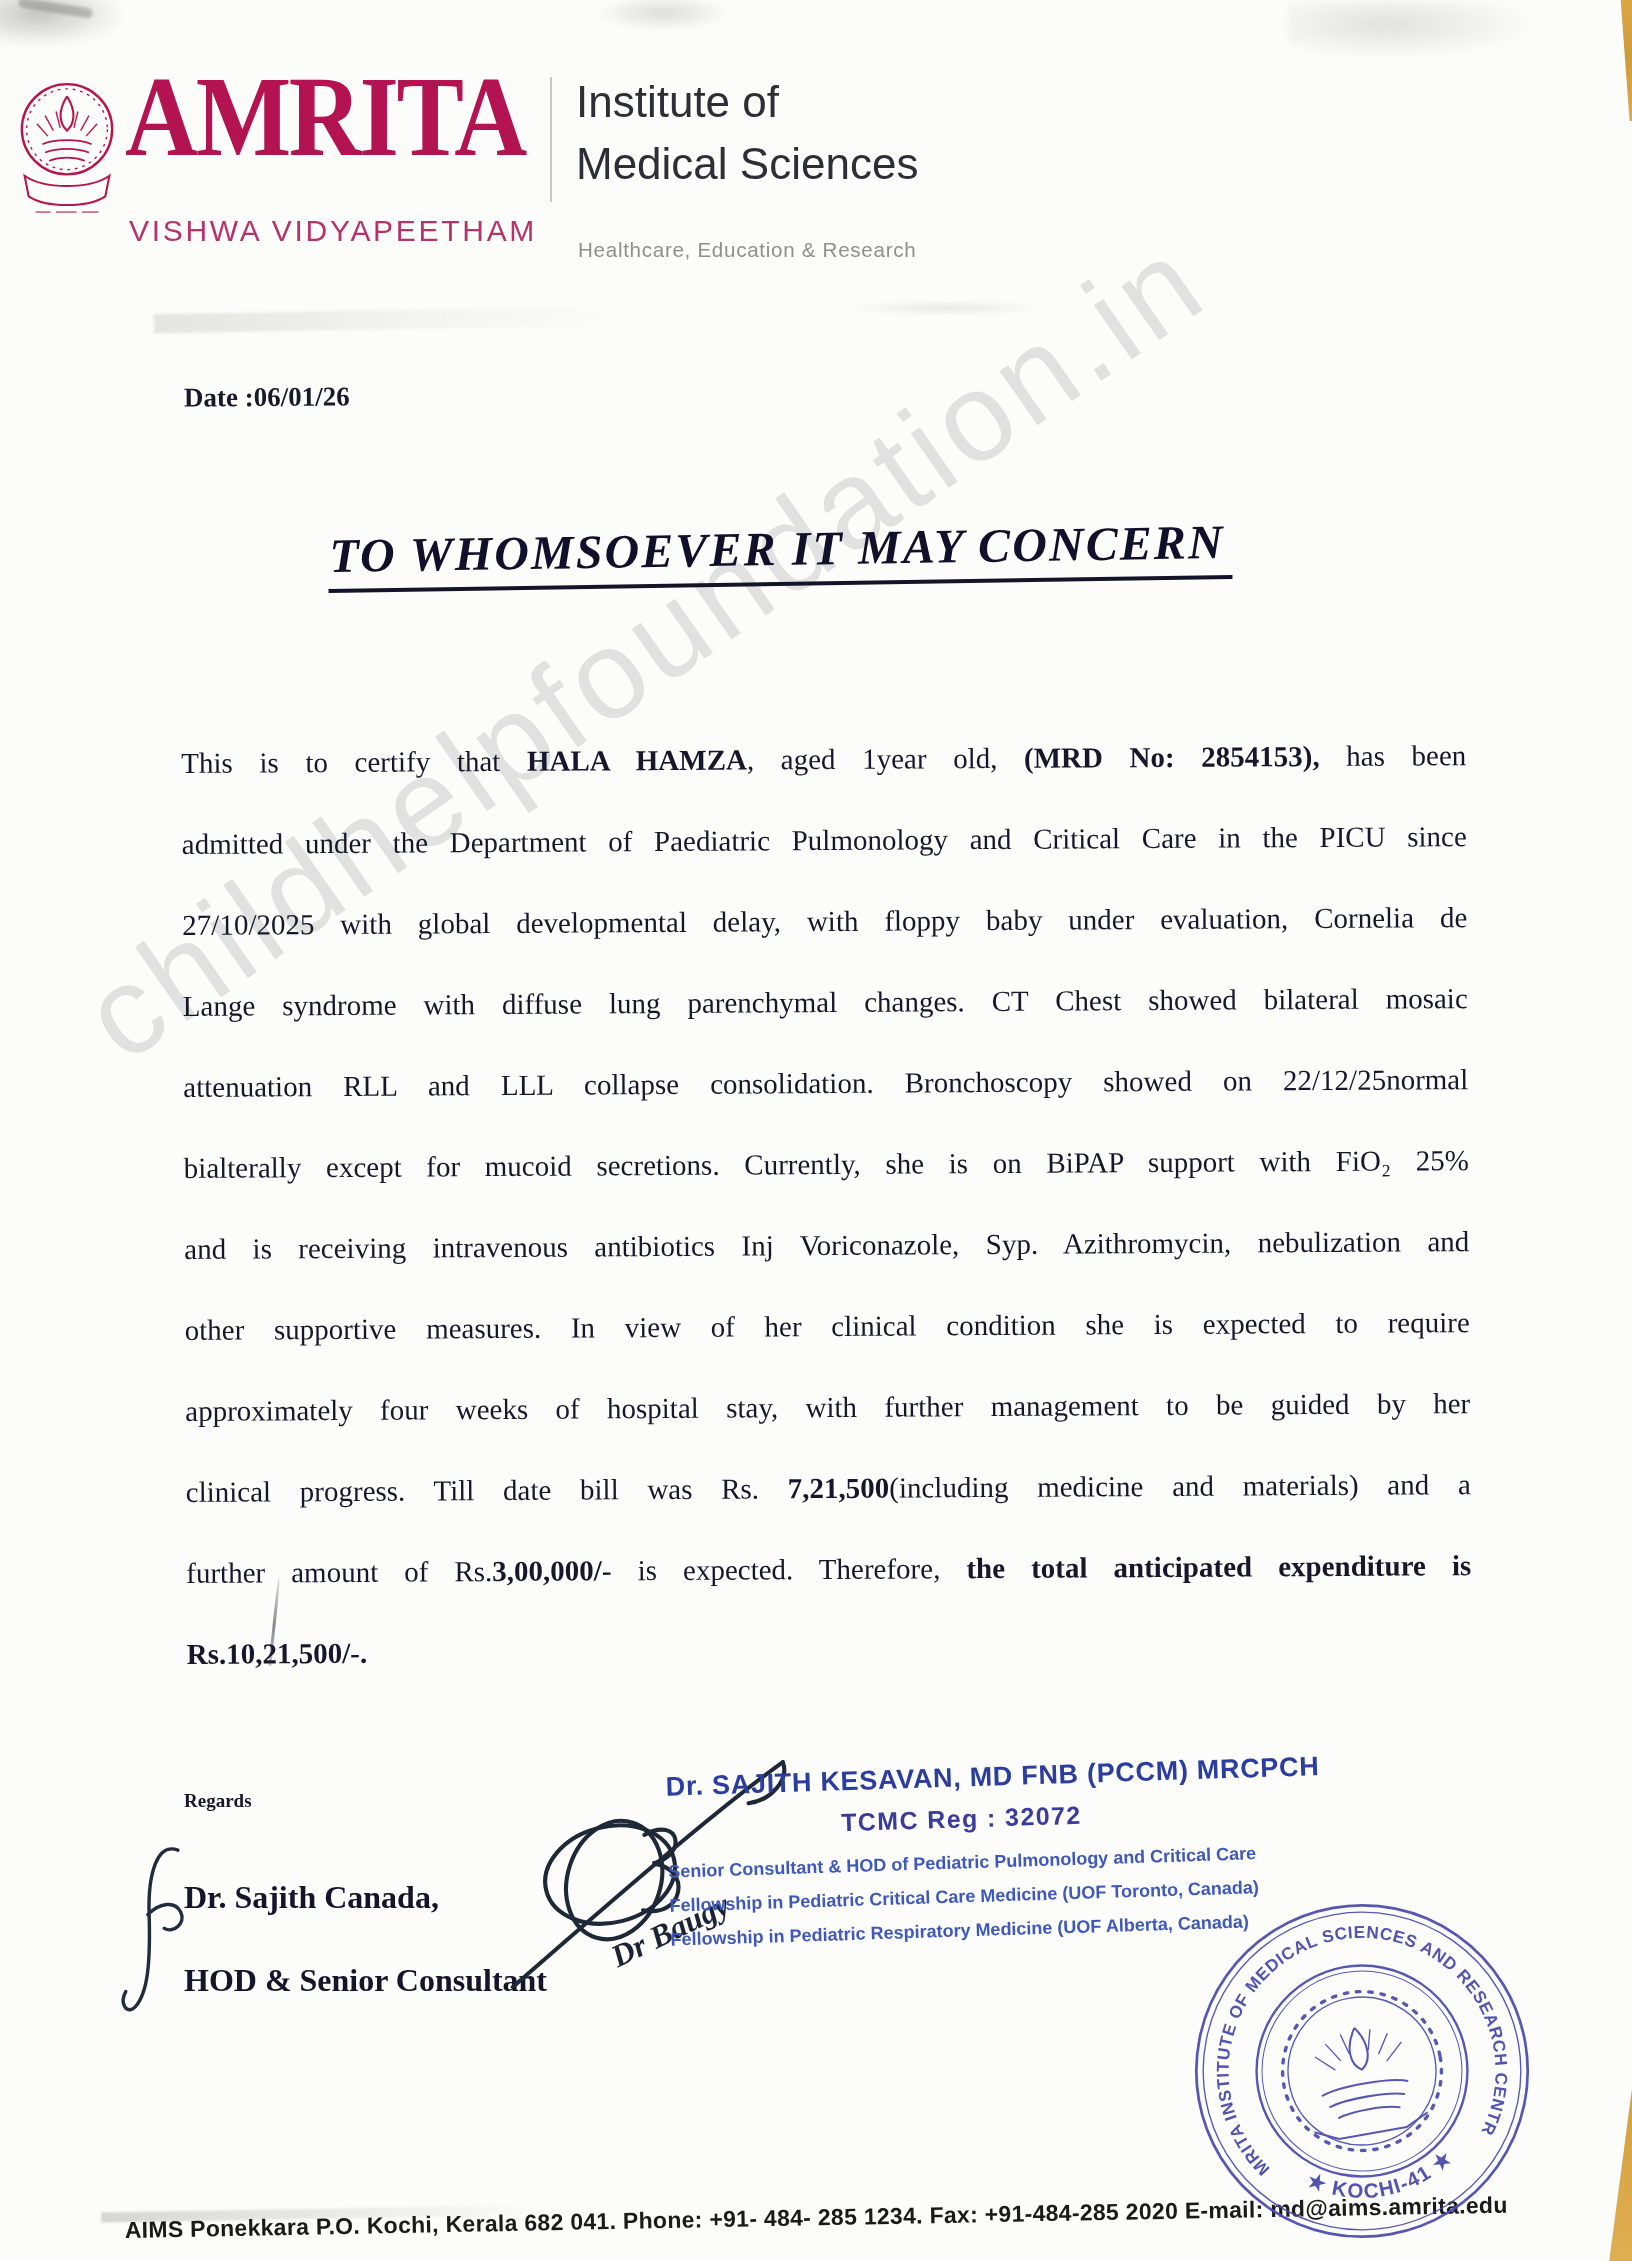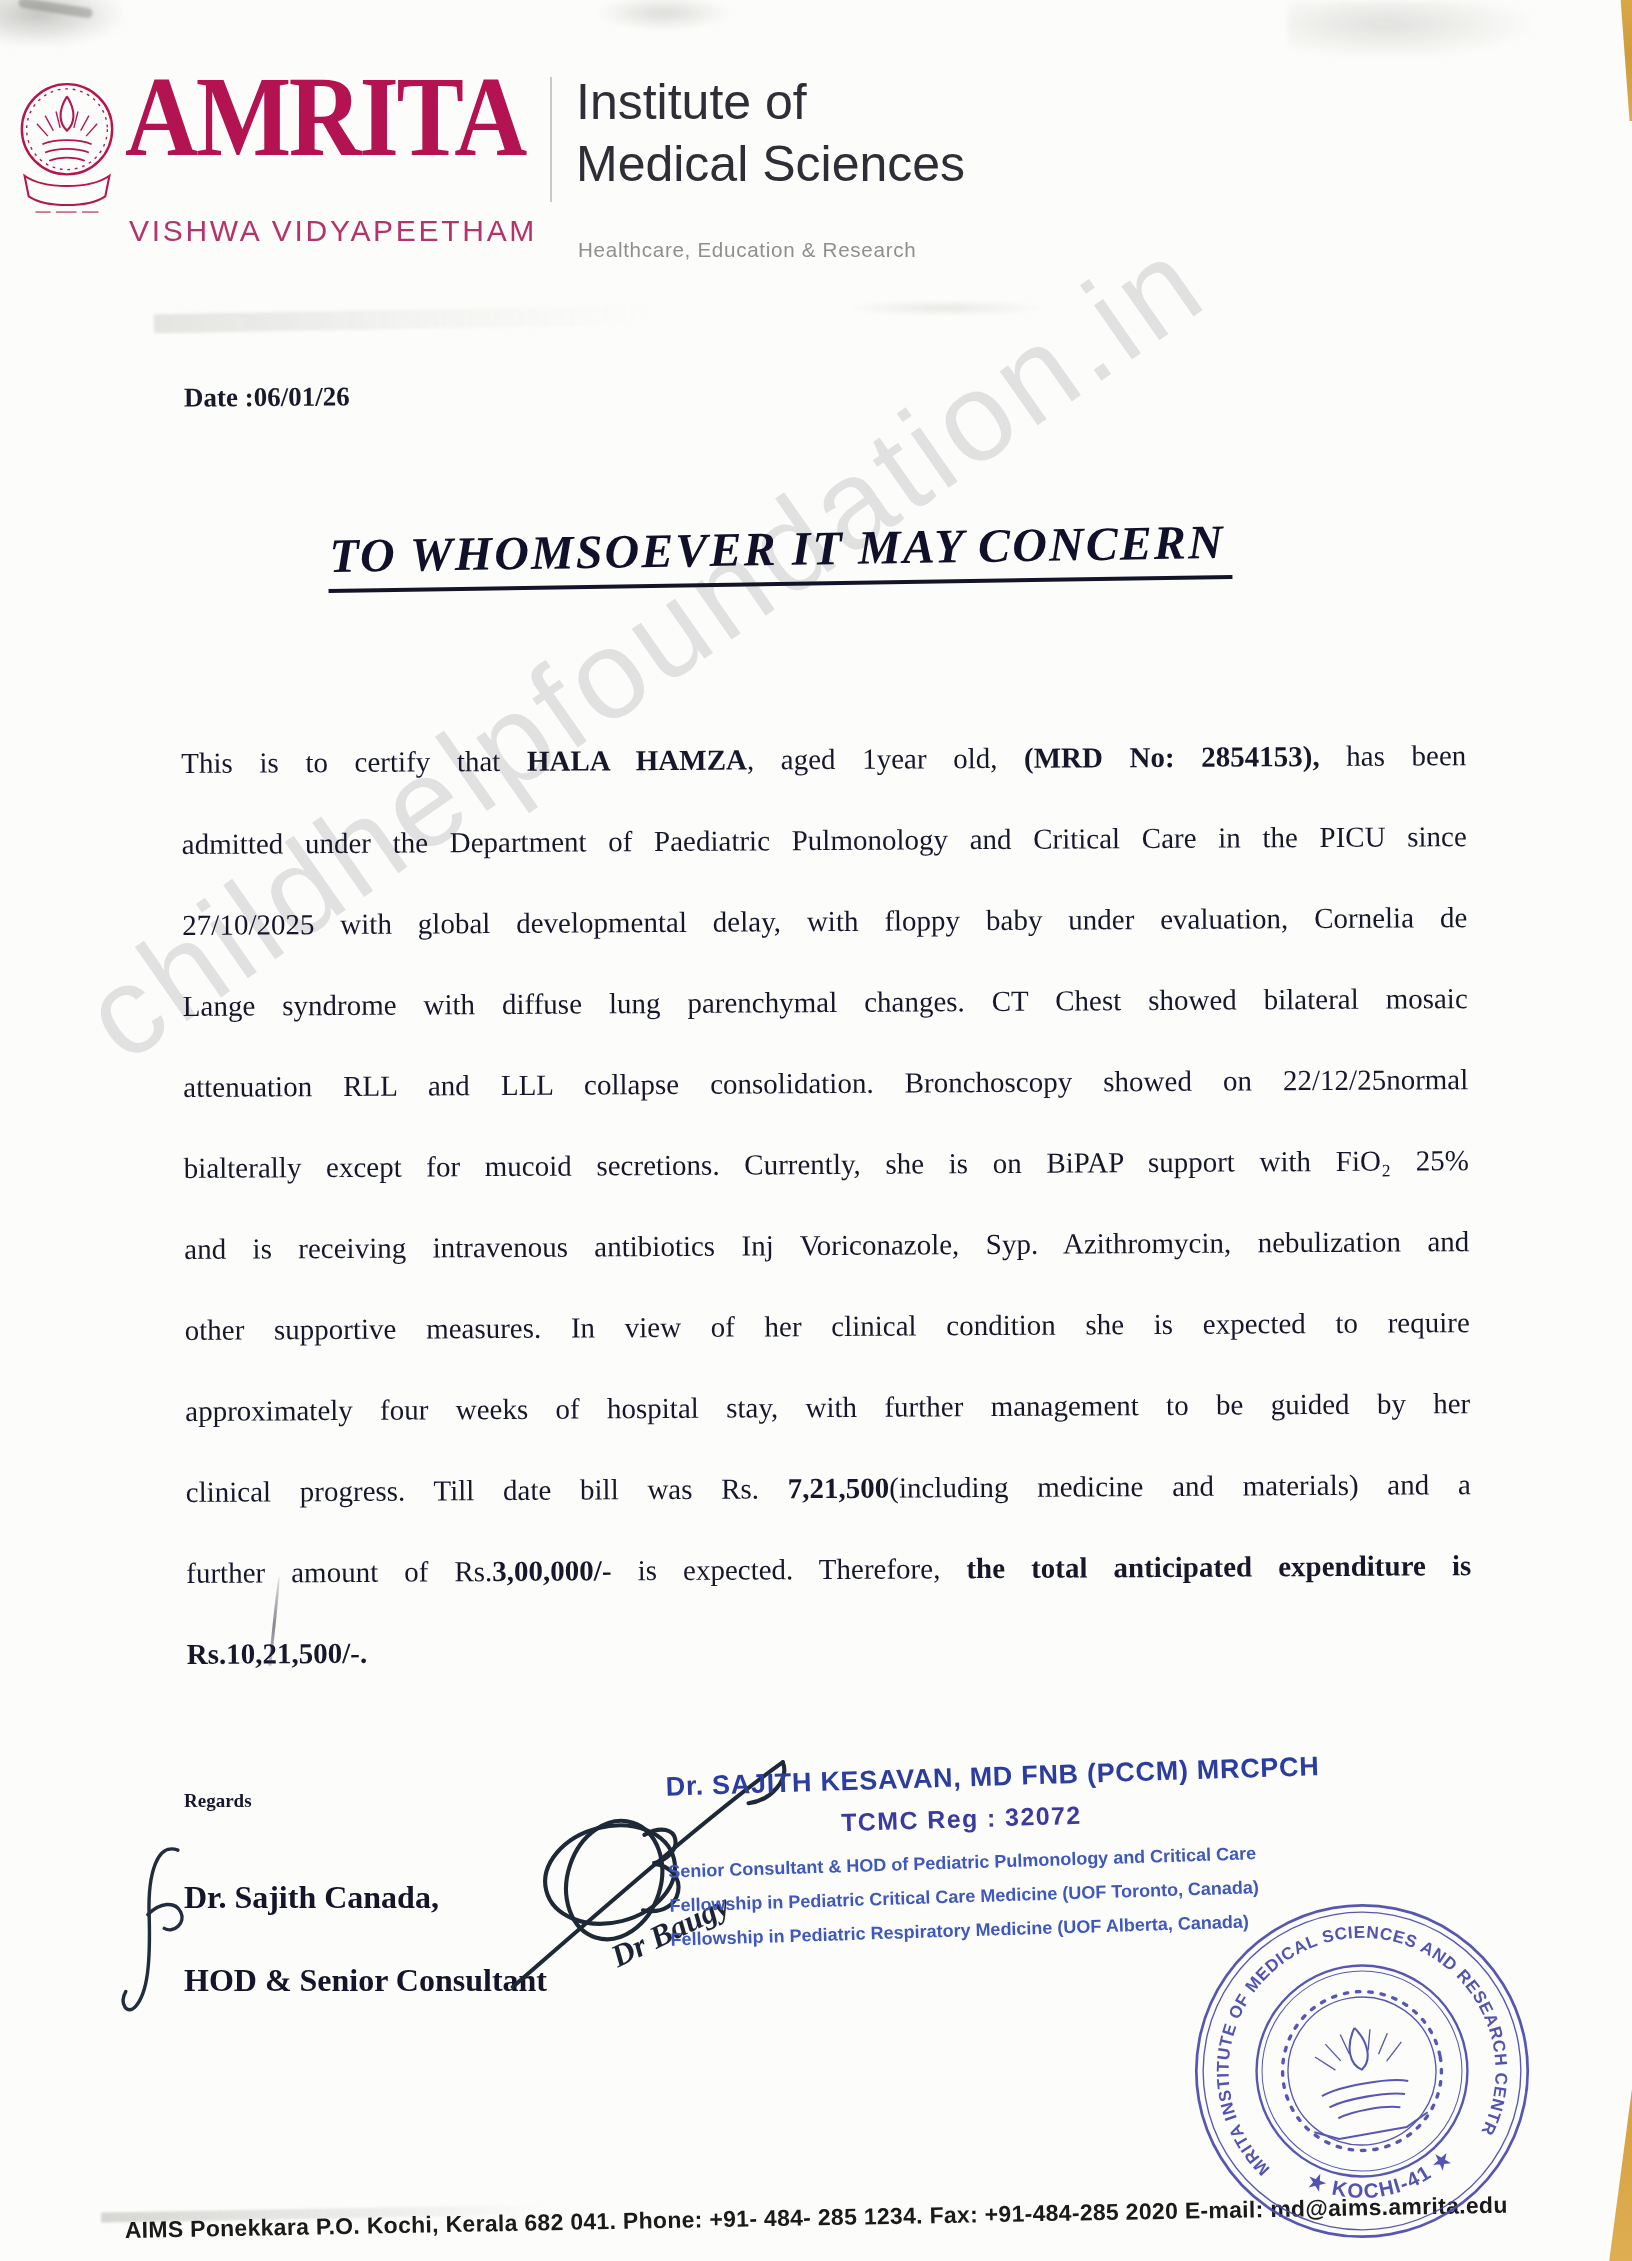--- a/index.html
+++ b/index.html
@@ -32,21 +32,21 @@
     font-family:"Liberation Sans",sans-serif;font-size:125px;font-weight:400;letter-spacing:5.5px;
     color:rgba(142,142,150,.24);white-space:nowrap;}
   
   .emblem{position:absolute;left:15px;top:73px;}
   .brand{position:absolute;left:125px;top:59px;font-weight:700;font-size:115px;line-height:1;
     color:#b31350;letter-spacing:-2.7px;transform:scaleX(.88);transform-origin:0 0;}
   .brand-sub{position:absolute;left:129px;top:174px;font-family:"Liberation Sans",sans-serif;
     font-size:30px;color:#b5336b;letter-spacing:2.7px;margin-top:40px;}
   .lh-divider{position:absolute;left:550px;top:77px;width:2.1px;height:125px;background:#c9c9c9;}
   .org{position:absolute;left:576px;top:71px;font-family:"Liberation Sans",sans-serif;
-    font-size:50px;line-height:62px;color:#2e2e36;}
+    font-size:44px;line-height:62px;color:#2e2e36;}
   .tagline{position:absolute;left:578px;top:206px;font-family:"Liberation Sans",sans-serif;
     font-size:20.6px;letter-spacing:0.7px;color:#8f8f8f;margin-top:32px;}
   
   .dateline{position:absolute;left:184px;top:382px;font-weight:700;font-size:27px;color:#19192c;
     transform:rotate(-.4deg);}
   .title{position:absolute;left:328px;top:521px;font-weight:700;font-style:italic;font-size:48px;
     letter-spacing:2.1px;color:#10102a;border-bottom:4.8px solid #141428;padding:0 6.9px 5.5px 1.4px;
     transform:rotate(-.9deg);white-space:nowrap;}
   .bodywrap{position:absolute;left:184px;top:719px;width:1285px;transform:rotate(-.35deg);}
   .bodyline{font-size:29px;line-height:81px;height:81px;color:#17172b;

